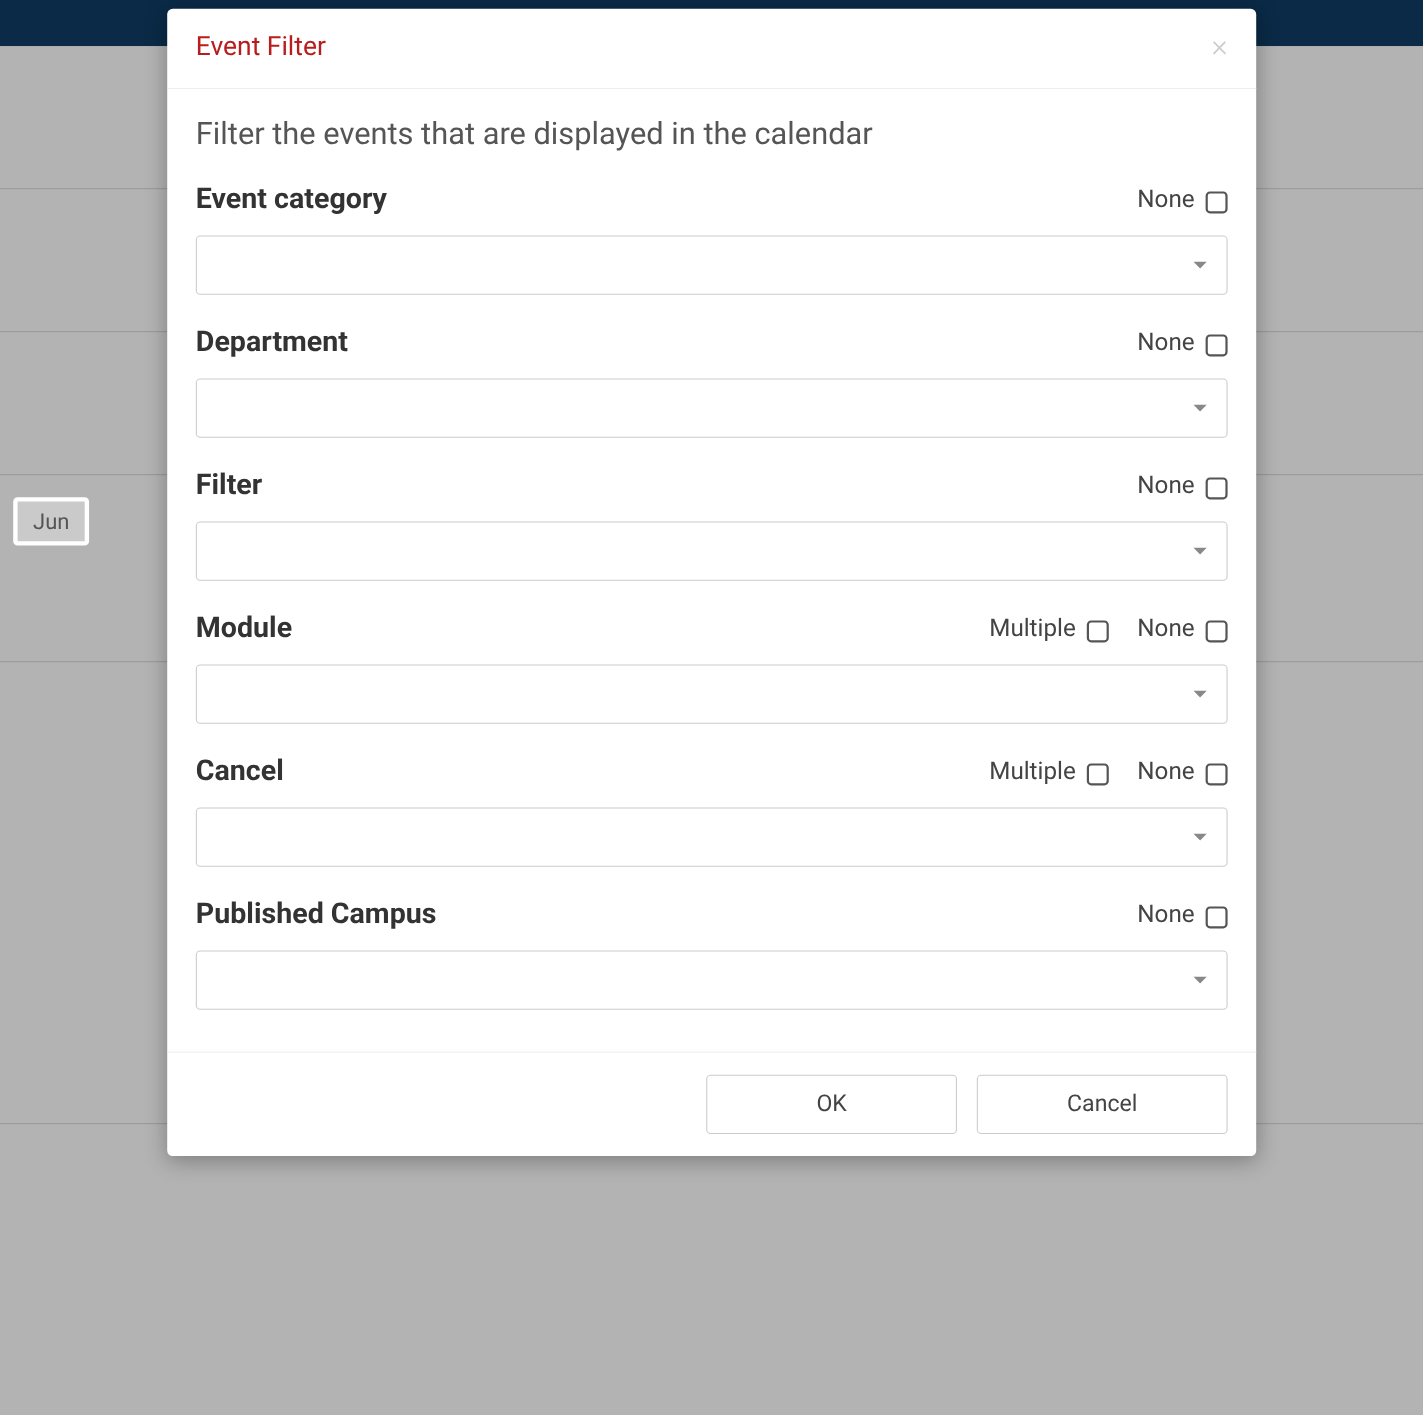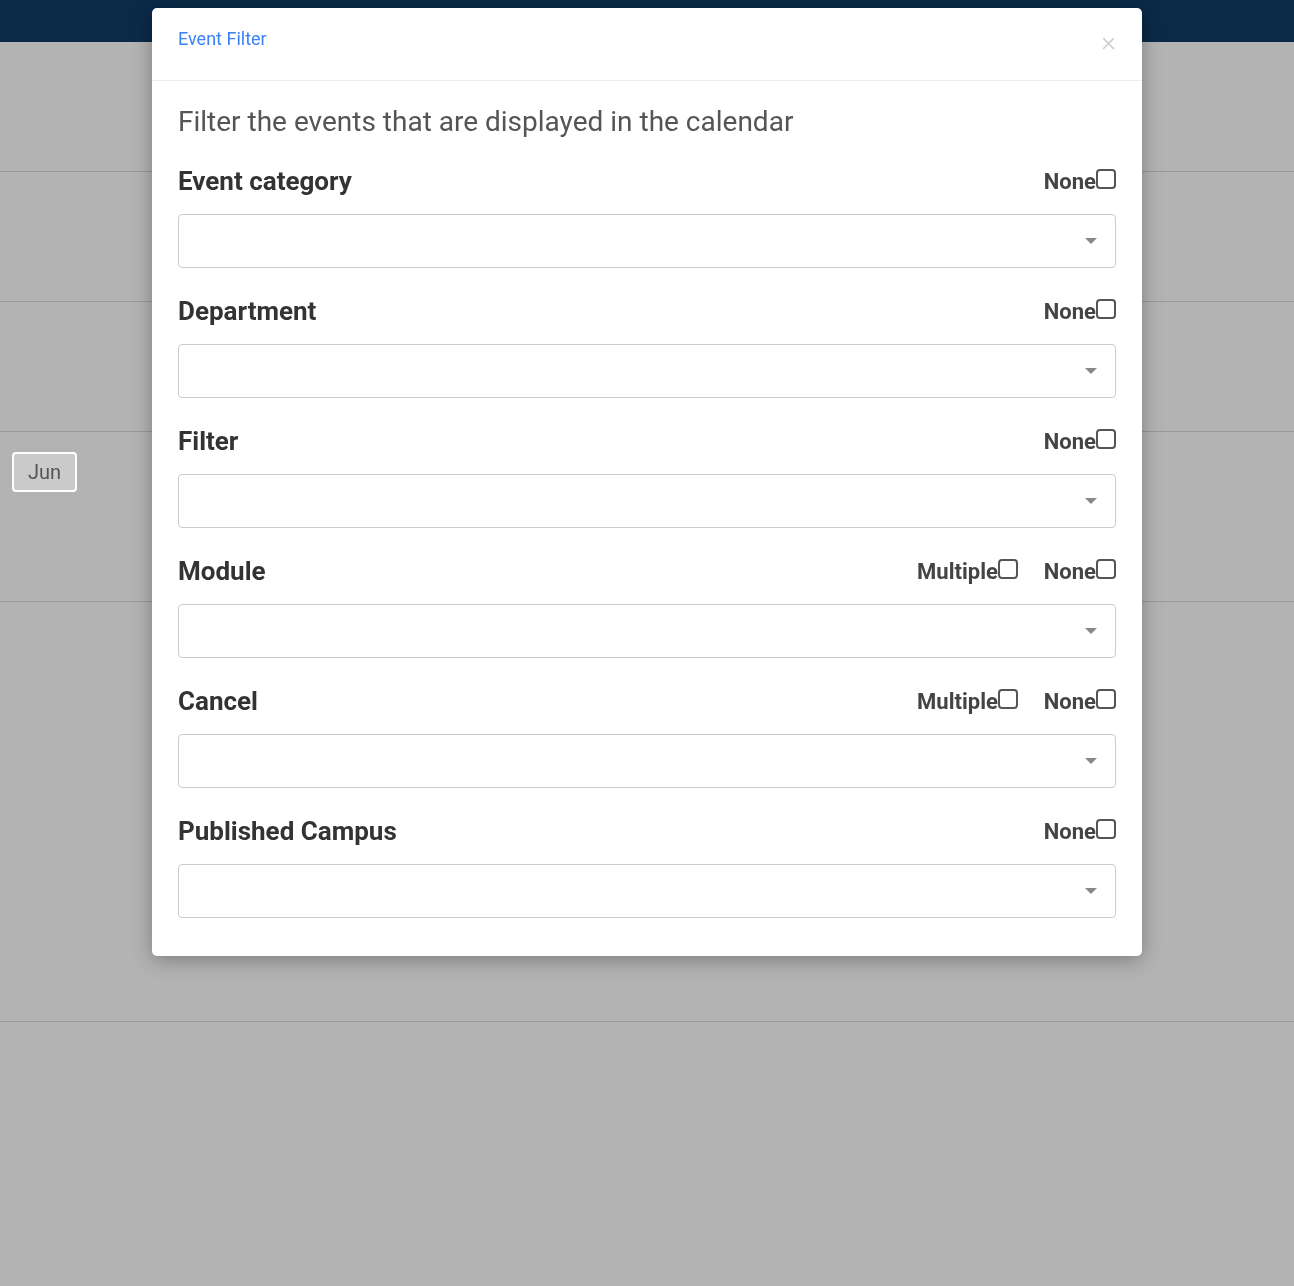--- a/index.html
+++ b/index.html
@@ -30,21 +30,21 @@
     }
     .bg-row {
       border-bottom: 1px solid #999;
       height: 130px;
     }
     .bg-jun {
       position: absolute;
       top: 410px;
       left: 12px;
       padding: 6px 14px;
-      border: 2px solid #ffffff;
+      border: 4px solid #ffffff;
       border-radius: 4px;
       color: #555;
       font-size: 20px;
       background: rgba(255,255,255,0.3);
     }
     .modal-overlay {
       position: absolute;
       top: 0;
       left: 0;
       right: 0;
@@ -63,23 +63,23 @@
       flex-direction: column;
     }
     .modal-header {
       padding: 20px 26px 24px 26px;
       border-bottom: 1px solid #eee;
       display: flex;
       justify-content: space-between;
       align-items: flex-start;
     }
     .modal-title {
-      font-size: 18px;
+      font-size: 24px;
       font-weight: 400;
-      color: #3b82f6;
+      color: #b91c1c;
     }
     .close-icon {
       font-size: 28px;
       color: #ccc;
       cursor: pointer;
       line-height: 1;
       font-weight: 300;
     }
     .modal-body {
       padding: 24px 26px 28px 26px;
@@ -107,22 +107,22 @@
       font-weight: 700;
       color: #333;
     }
     .filter-options {
       display: flex;
       align-items: center;
       gap: 26px;
     }
     .filter-opt {
       display: flex;
-      align-items: flex-start;
-      font-weight: bold;
+      align-items: flex-end;
+      gap: 10px;
     }
     .filter-opt-label {
       font-size: 22px;
       color: #444;
     }
     .checkbox {
       width: 20px;
       height: 20px;
       border: 2px solid #555;
       border-radius: 4px;
@@ -280,14 +280,18 @@
                   <span class="checkbox"></span>
                 </div>
               </div>
             </div>
             <div class="select-box">
               <div class="select-caret"></div>
             </div>
           </div>
         </div>
     </div>
+    <div class="modal-footer">
+      <div class="btn">OK</div>
+      <div class="btn">Cancel</div>
+    </div>
   </div>
 </div>
 
 </body></html>

